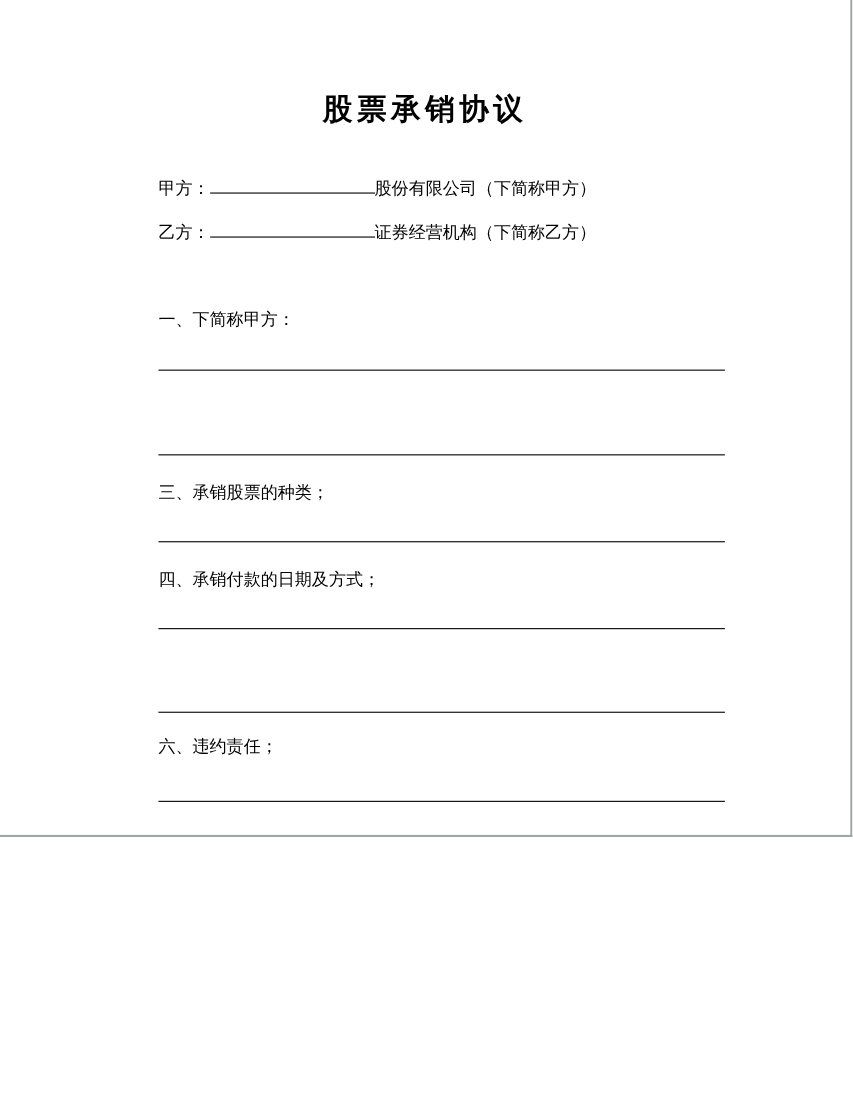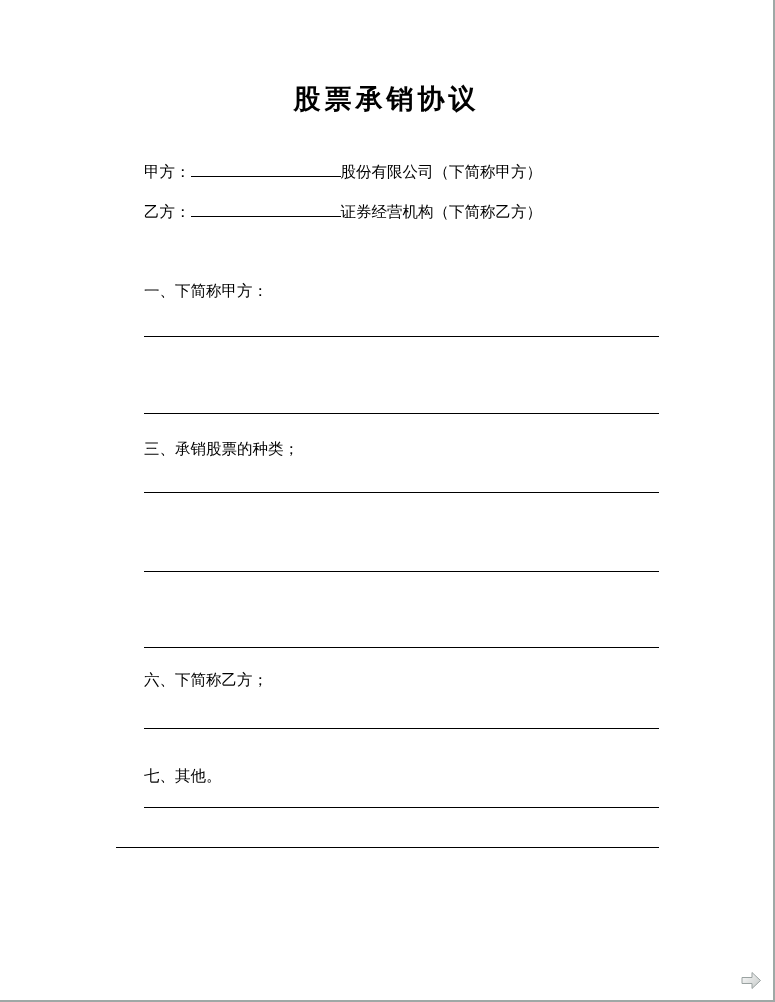--- a/index.html
+++ b/index.html
@@ -1,19 +1,19 @@
 <!DOCTYPE html>
 <html style="--text: #000000; --rule-line: #000000; --page-border: #9fa8a6; --arrow-fill-light: #fdfdfd; --arrow-fill-dark: #c4c8c7; --arrow-stroke: #9aa2a1;"><head>
 <meta charset="utf-8">
 <style>
   html, body { margin: 0; padding: 0; background: #ffffff; }
   .page {
     position: relative;
     width: 775px;
-    height: 1002px;
+    height: 761px;
     box-sizing: border-box;
     background: #ffffff;
     border-right: 2px solid var(--page-border, #9fa8a6);
     border-bottom: 2px solid var(--page-border, #9fa8a6);
     font-family: "Liberation Sans", "DejaVu Sans", sans-serif;
     color: var(--text, #000000);
     overflow: hidden;
   }
   .title {
     position: absolute;
@@ -75,25 +75,26 @@
 
 
   <div class="row" style="top:283px">一、下简称甲方：</div>
   <div class="rule" style="top:336px"></div>
 
   <div class="rule" style="top:413px"></div>
 
   <div class="row" style="top:441px">三、承销股票的种类；</div>
   <div class="rule" style="top:492px"></div>
 
+  <div class="row" style="top:520px">四、承销付款的日期及方式；</div>
   <div class="rule" style="top:571px"></div>
 
   <div class="rule" style="top:647px"></div>
 
-  <div class="row" style="top:672px">六、下简称乙方；</div>
+  <div class="row" style="top:672px">六、违约责任；</div>
   <div class="rule" style="top:728px"></div>
 
   <div class="row" style="top:768px">七、其他。</div>
   <div class="rule" style="top:807px"></div>
 
   <div class="rule separator" style="top:847px"></div>
 
 
 
   <div class="next-arrow">

